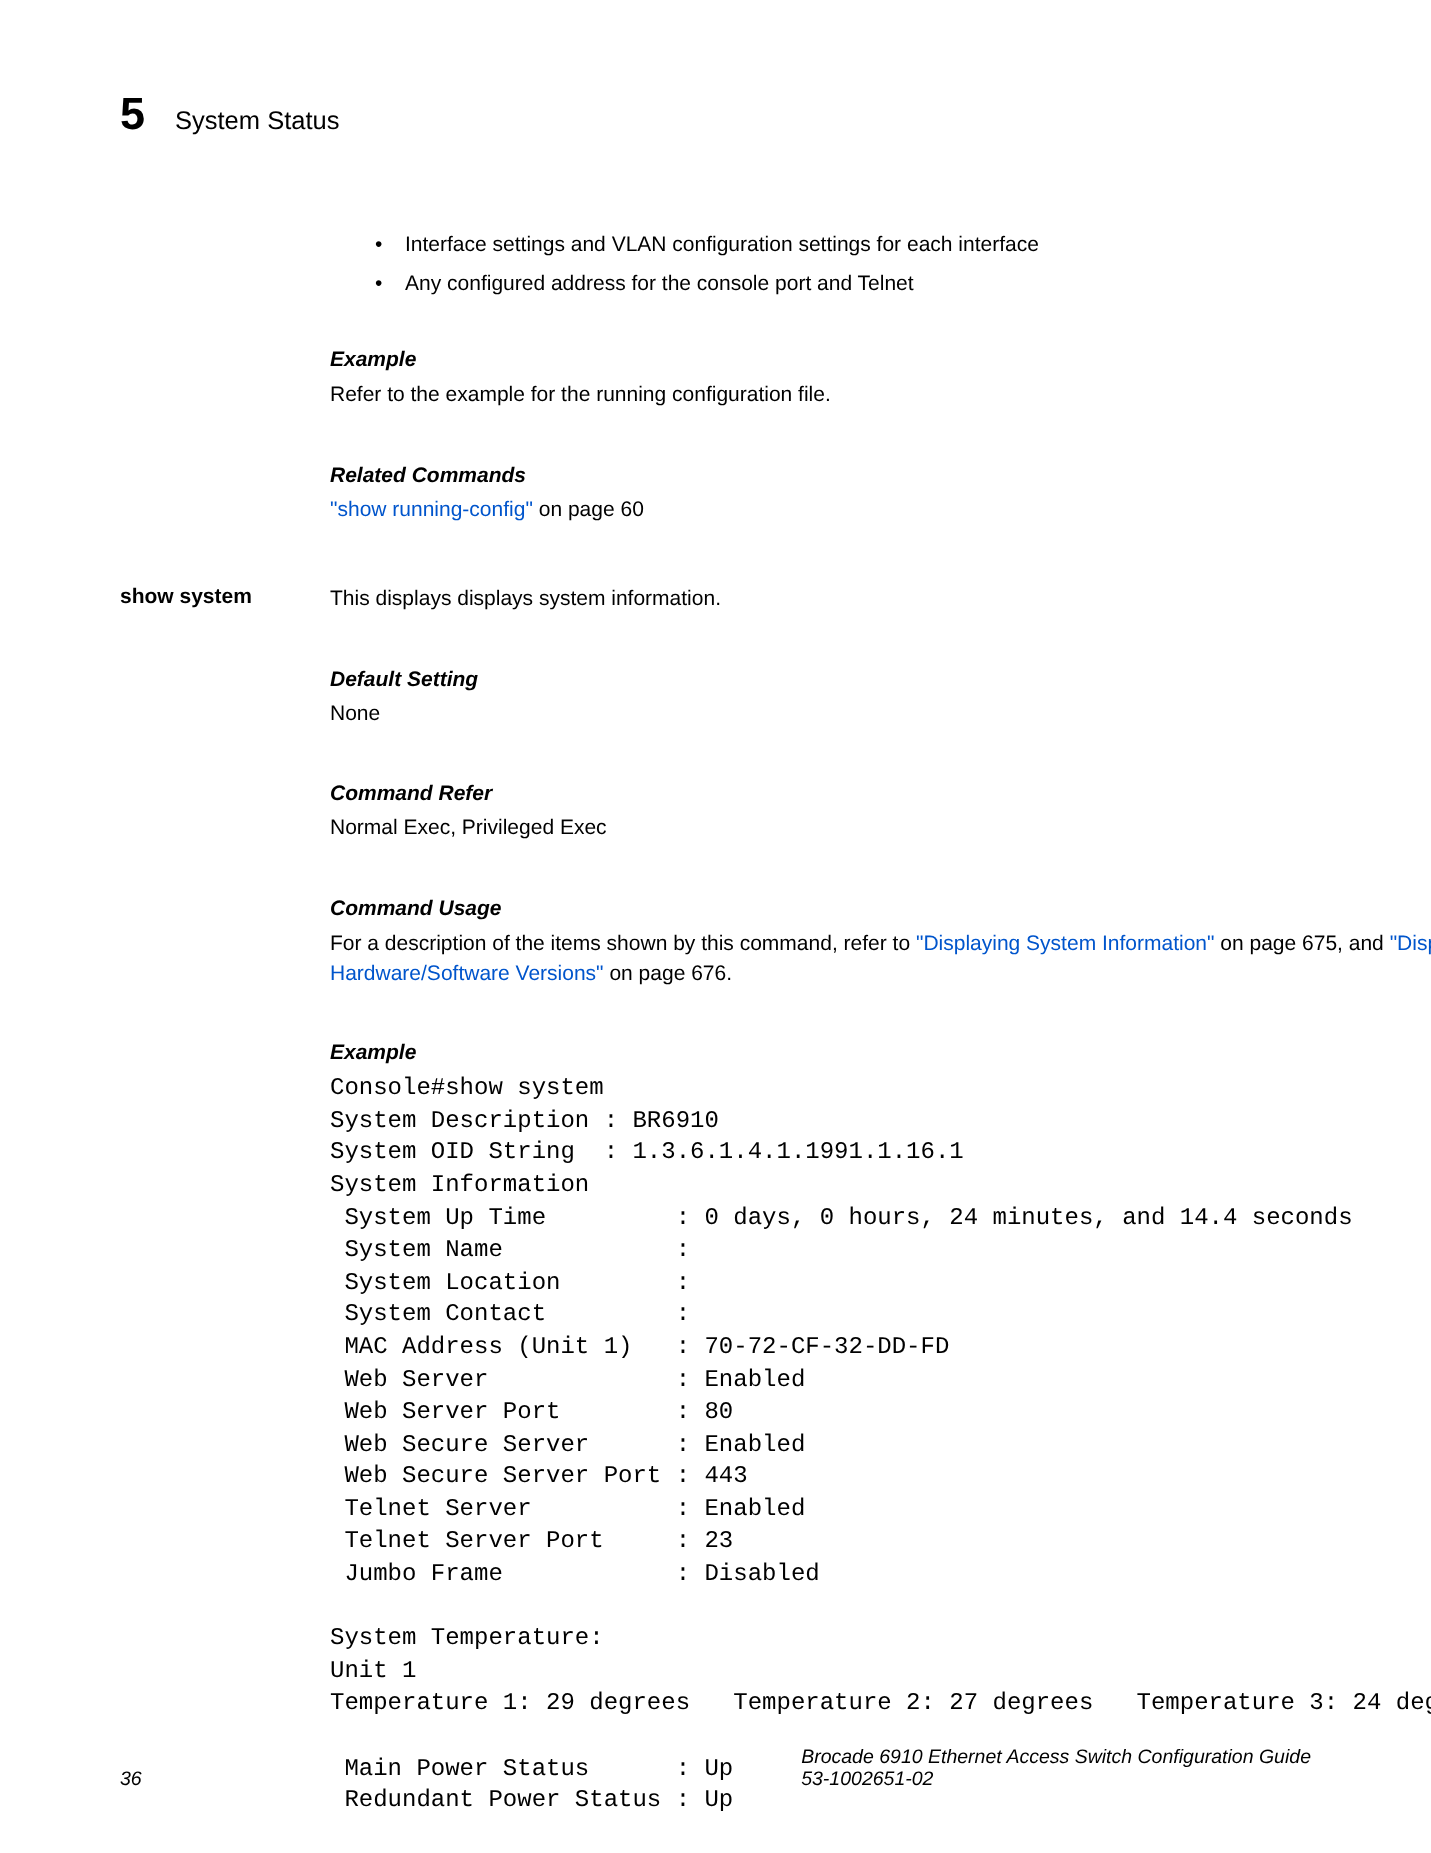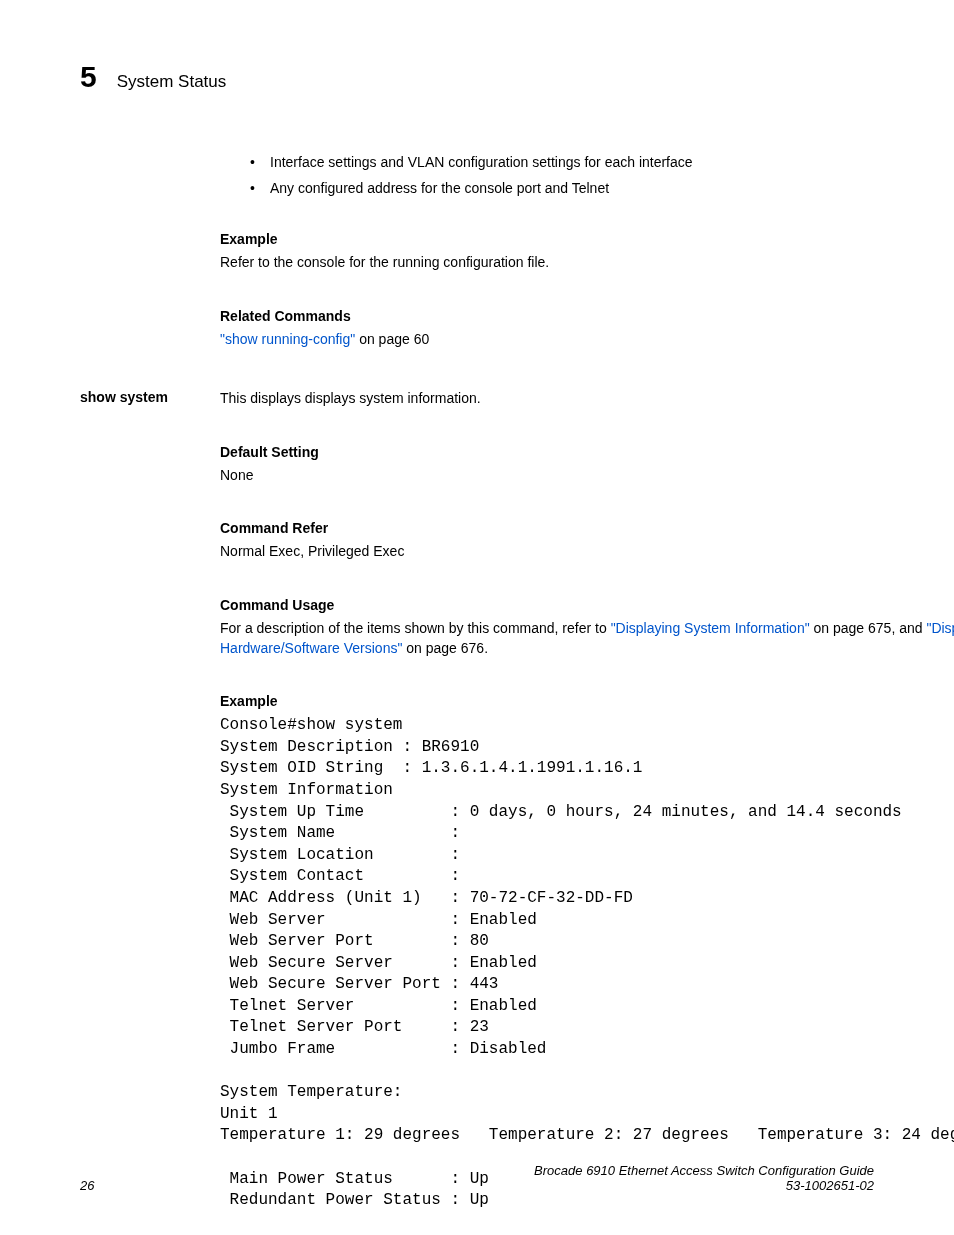--- a/index.html
+++ b/index.html
@@ -46,20 +46,21 @@
     padding-left: 20px;
   }
   .bullet-list li::before {
     content: "•";
     position: absolute;
     left: 0;
   }
   .section-heading {
     font-weight: bold;
     margin: 35px 0 6px 0;
+    font-style: italic;
   }
   .para {
     margin: 0 0 18px 0;
     line-height: 1.4;
   }
   .link {
     color: #0055cc;
   }
   .side-heading {
     font-weight: bold;
@@ -89,41 +90,41 @@
     bottom: 42px;
     left: 80px;
     right: 80px;
     display: flex;
     justify-content: space-between;
     align-items: flex-end;
     font-style: italic;
     font-size: 13px;
   }
   .footer-right {
-    text-align: right;
+    text-align: left;
   }
 </style>
 </head>
 <body>
 
 <div class="page">
 
   <div class="header">
     <span class="chapter-num">5</span>
     <span class="chapter-title">System Status</span>
   </div>
 
   <div class="content">
     <ul class="bullet-list">
       <li>Interface settings and VLAN configuration settings for each interface</li>
       <li>Any configured address for the console port and Telnet</li>
     </ul>
 
     <div class="section-heading">Example</div>
-    <p class="para">Refer to the console for the running configuration file.</p>
+    <p class="para">Refer to the example for the running configuration file.</p>
 
     <div class="section-heading">Related Commands</div>
     <p class="para">
       <span class="link">"show running-config"</span><span> on page 60</span>
     </p>
   </div>
 
   <div class="two-col">
     <div class="left-col">
       <div class="side-heading">show system</div>
@@ -165,20 +166,20 @@
 Temperature 1: 29 degrees   Temperature 2: 27 degrees   Temperature 3: 24 degrees
 
  Main Power Status      : Up
  Redundant Power Status : Up
 
 Console#</pre>
     </div>
   </div>
 
   <div class="footer">
-    <div>26</div>
+    <div>36</div>
     <div class="footer-right">
       <div>Brocade 6910 Ethernet Access Switch Configuration Guide</div>
       <div>53-1002651-02</div>
     </div>
   </div>
 
 </div>
 
 </body></html>

